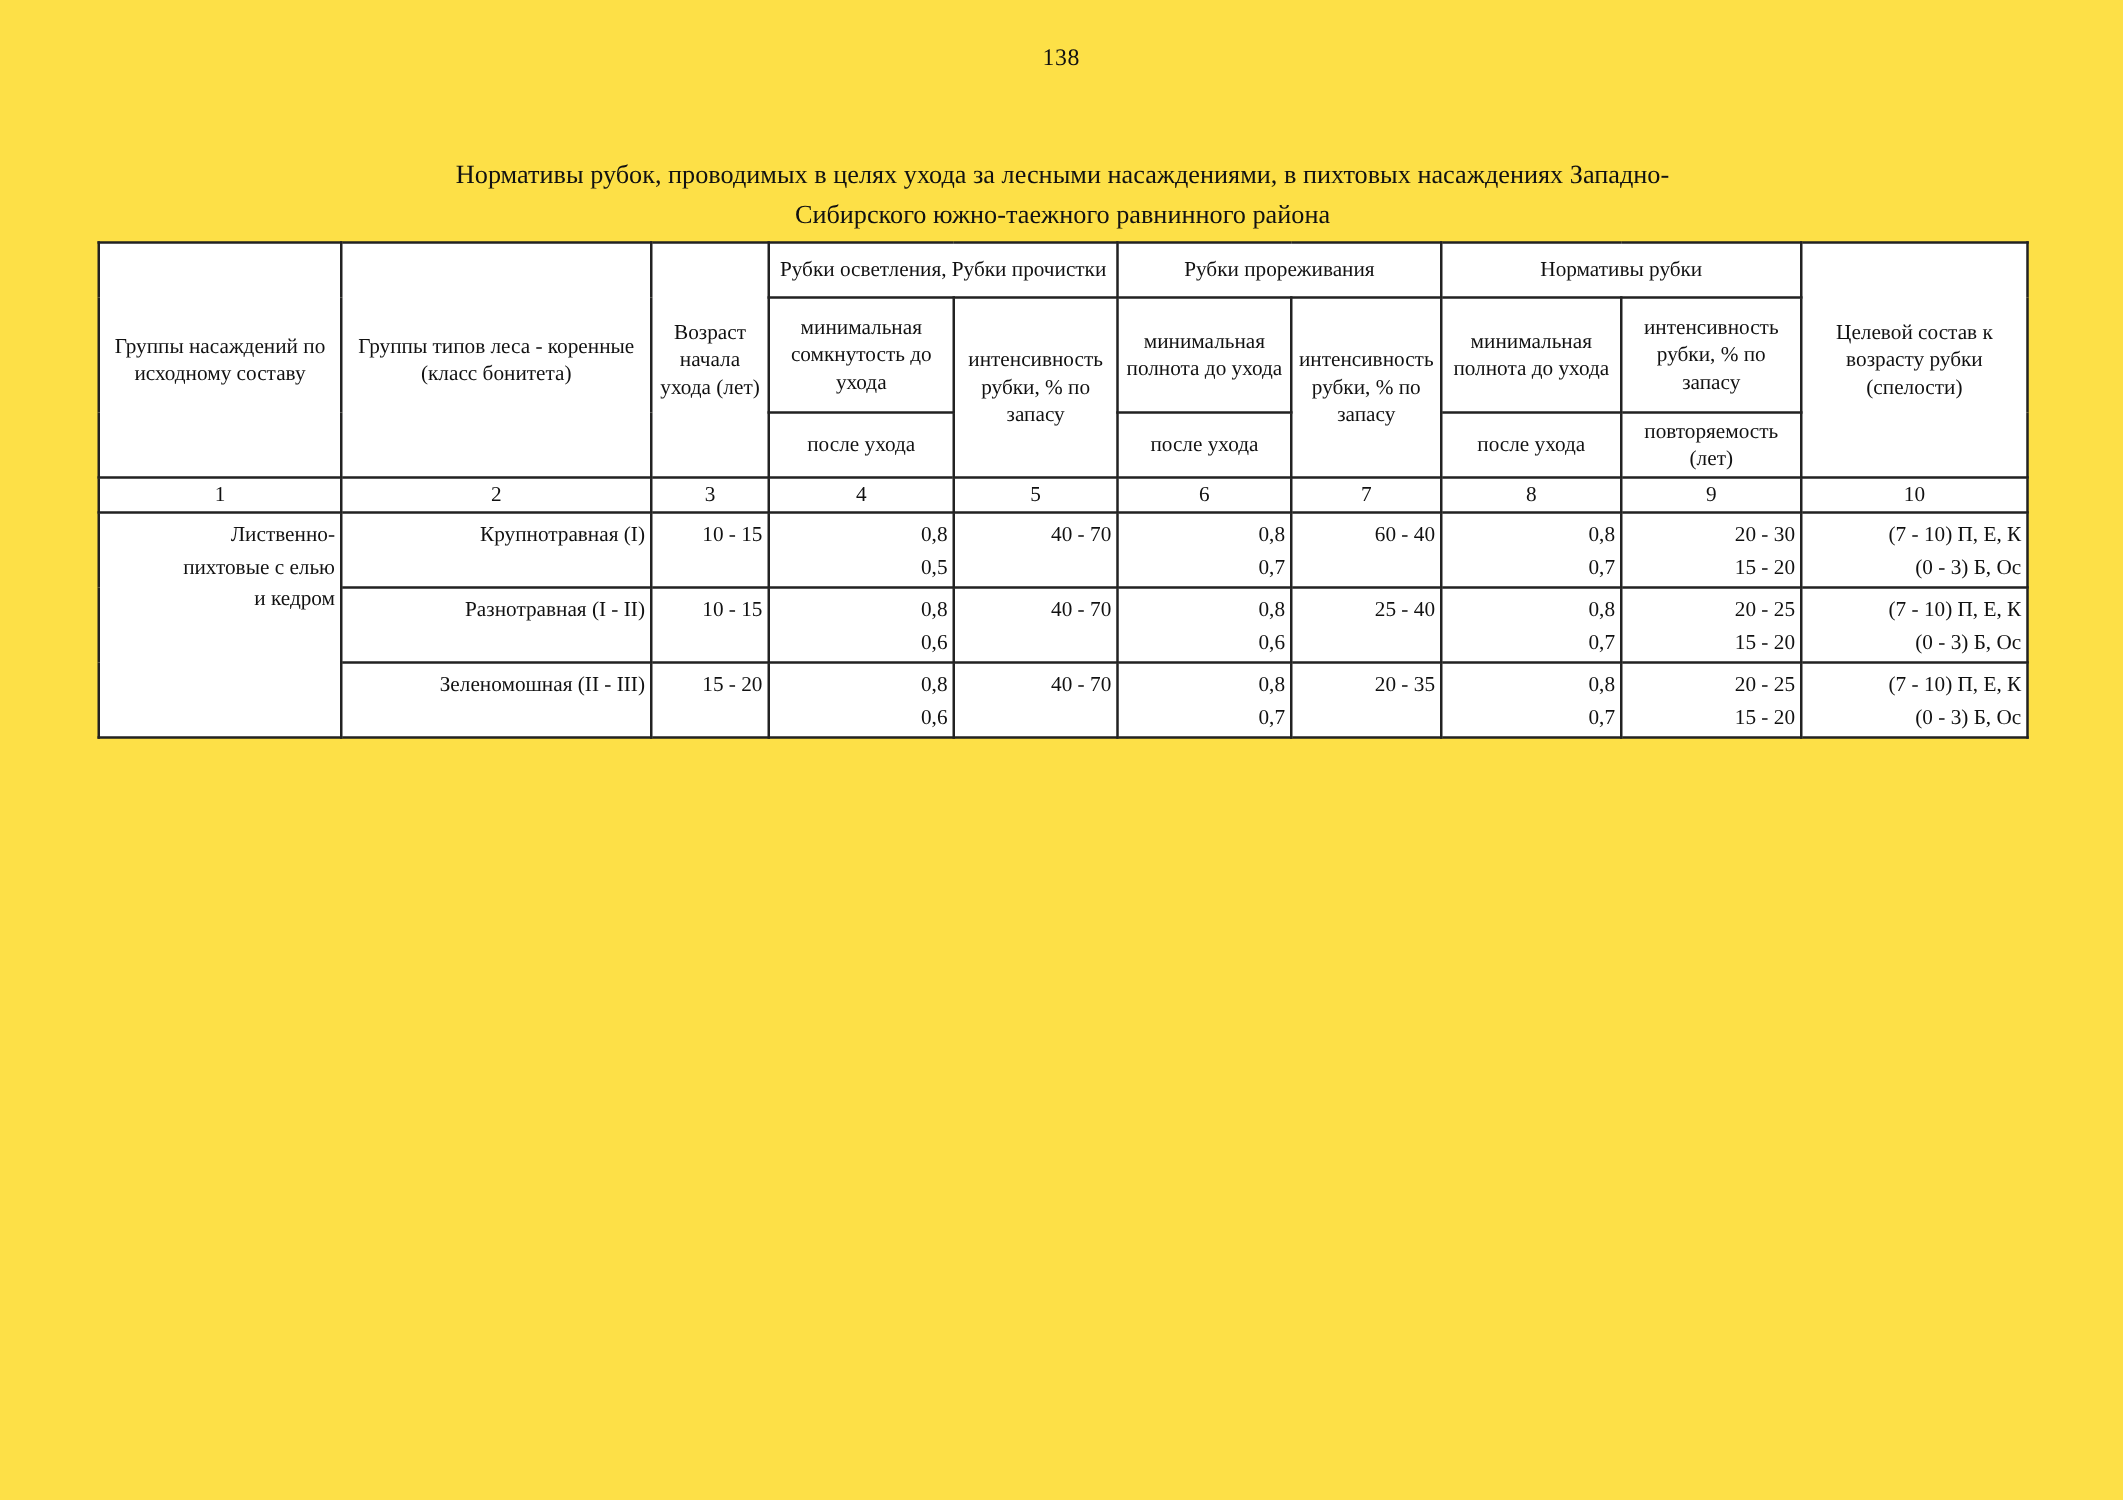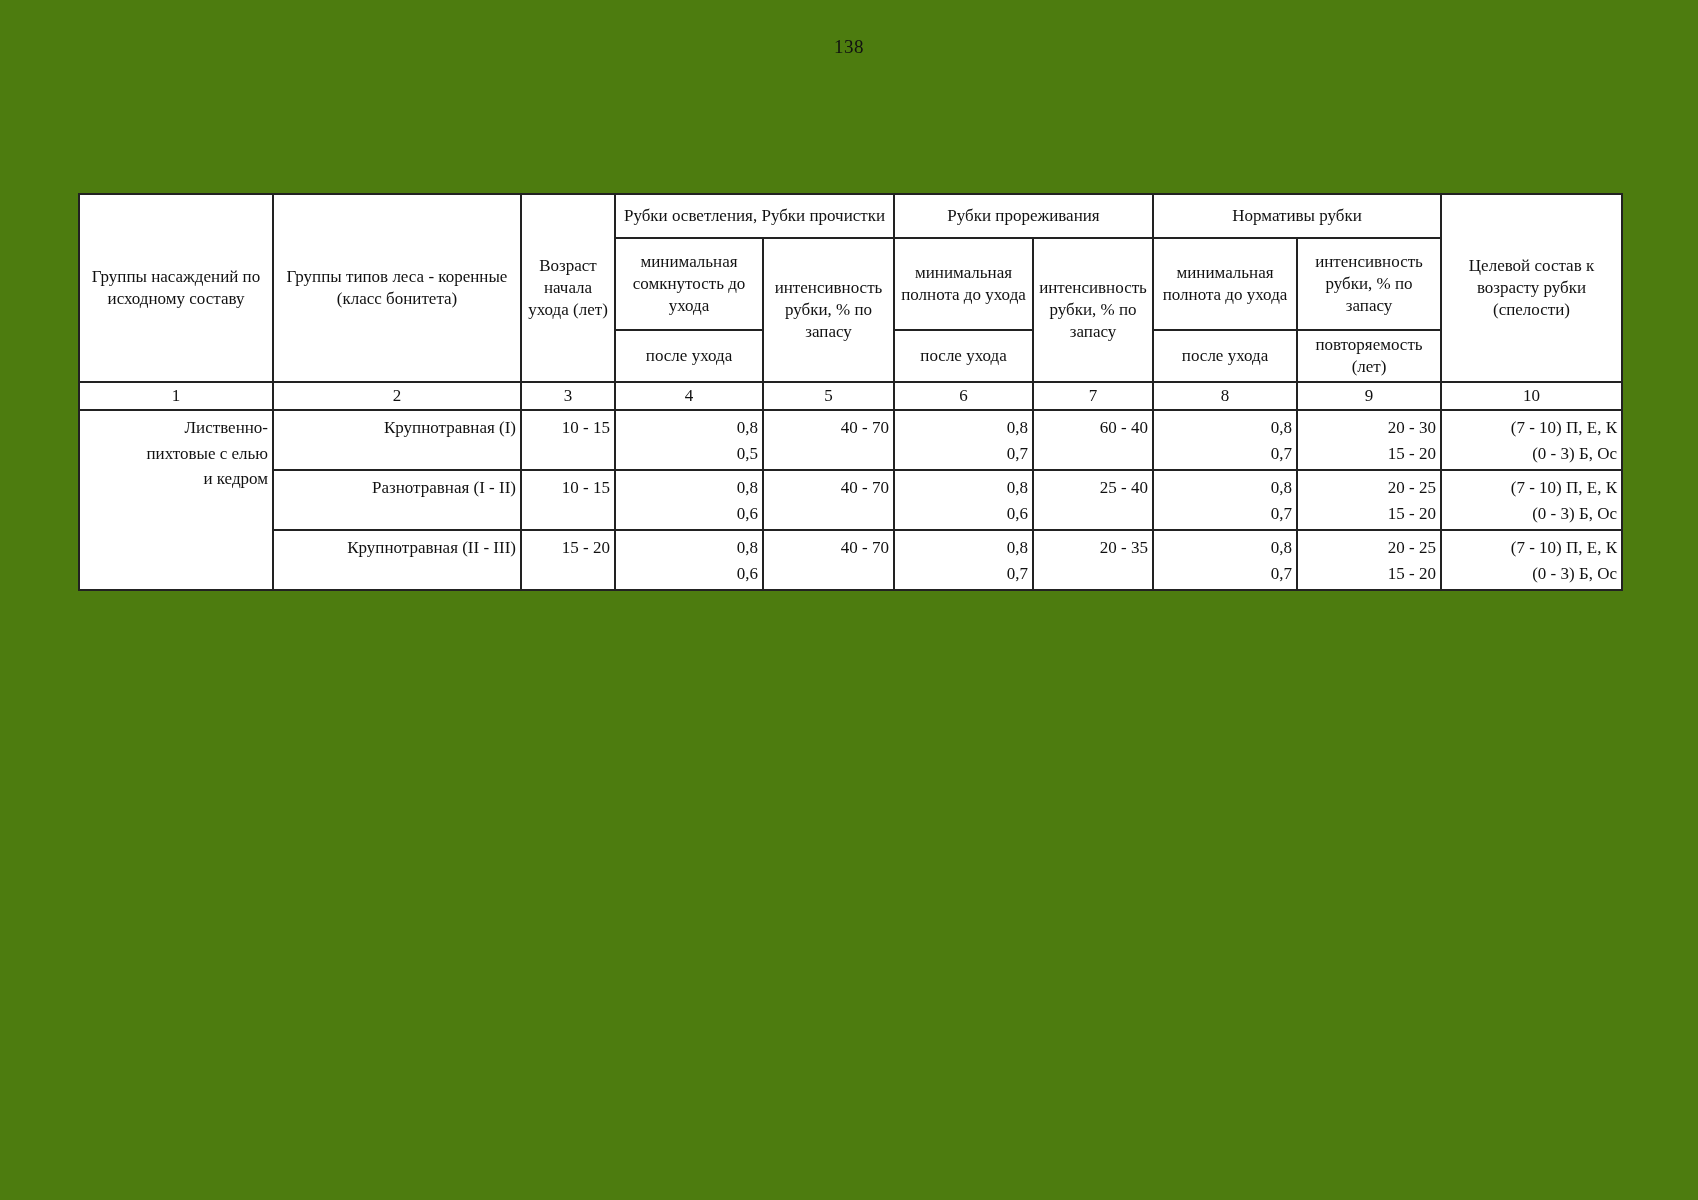--- a/index.html
+++ b/index.html
@@ -3,21 +3,21 @@
 <meta charset="utf-8">
 <style>
   * { margin: 0; padding: 0; box-sizing: border-box; }
   html, body {
     width: 1698px; height: 1200px;
     background: #ffffff;
     font-family: "Liberation Serif", serif;
     color: #111111;
     overflow: hidden;
   }
-  .page { position: relative; width: 1698px; height: 1200px; background: #4d7c0f; }
+  .page { position: relative; width: 1698px; height: 1200px; background: #fde047; }
 
   .page-number {
     position: absolute; top: 36px; left: 0; width: 100%;
     text-align: center; font-size: 19px; letter-spacing: 0.5px;
   }
 
   .doc-title {
     position: absolute; top: 124px; left: 80px; width: 1540px;
     text-align: center; font-size: 21px; line-height: 1.5;
   }
@@ -51,20 +51,24 @@
   }
   td.span-label { vertical-align: top; padding-top: 4px; white-space: pre-line; }
 </style>
 </head>
 <body>
 
 <div class="page">
 
   <div class="page-number">138</div>
 
+  <div class="doc-title">
+    <div>Нормативы рубок, проводимых в целях ухода за лесными насаждениями, в пихтовых насаждениях Западно-</div>
+    <div>Сибирского южно-таежного равнинного района</div>
+  </div>
 
   <table class="norms">
     <colgroup>
       <col style="width:194px">
       <col style="width:248px">
       <col style="width:94px">
       <col style="width:148px">
       <col style="width:131px">
       <col style="width:139px">
       <col style="width:120px">
@@ -138,21 +142,21 @@
 0,6</td>
         <td>25 - 40</td>
         <td>0,8
 0,7</td>
         <td>20 - 25
 15 - 20</td>
         <td>(7 - 10) П, Е, К
 (0 - 3) Б, Ос</td>
       </tr>
       <tr class="datarow">
-        <td>Крупнотравная (II - III)</td>
+        <td>Зеленомошная (II - III)</td>
         <td>15 - 20</td>
         <td>0,8
 0,6</td>
         <td>40 - 70</td>
         <td>0,8
 0,7</td>
         <td>20 - 35</td>
         <td>0,8
 0,7</td>
         <td>20 - 25

